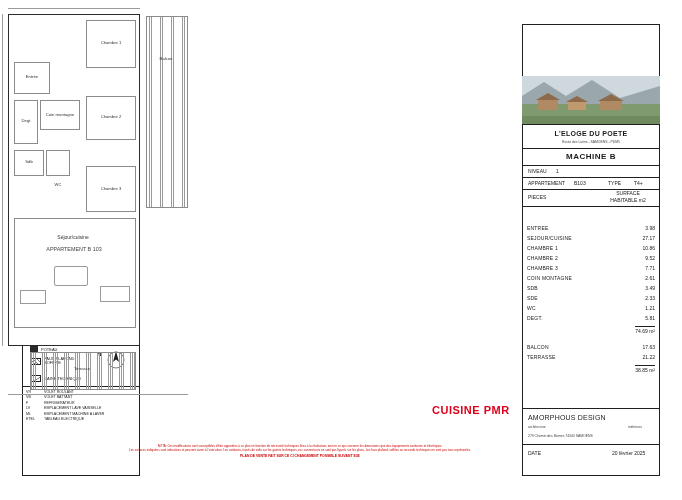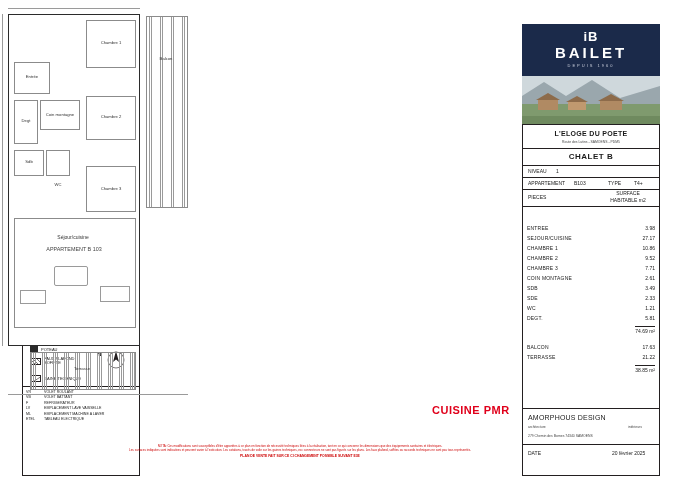--- a/index.html
+++ b/index.html
@@ -207,46 +207,41 @@
 
     <div style="position:absolute;left:2px;top:14px;height:332px;border-left:0.5px solid #9a9a9a;"></div>
     <div style="position:absolute;left:8px;top:8px;width:132px;border-top:0.5px solid #9a9a9a;"></div>
     <div style="position:absolute;left:8px;top:394px;width:180px;border-top:0.5px solid #9a9a9a;"></div>
   </div>
 
   <div id="optpmr">CUISINE PMR</div>
 
   <div id="right" class="box"></div>
 
-  <div id="logo">
-    <span class="mark">iB</span>
-    <span class="name">BAILET</span>
-    <span class="since">DEPUIS 1960</span>
-  </div>
 
   <div id="photo">
     <svg width="138" height="48" viewBox="0 0 138 48" preserveAspectRatio="none">
       <rect x="0" y="0" width="138" height="48" fill="#cfd8dc"></rect>
       <polygon points="0,20 22,6 44,20 70,4 98,22 138,10 138,30 0,30" fill="#9aa7ad"></polygon>
       <rect x="0" y="28" width="138" height="20" fill="#7f9a6e"></rect>
       <rect x="16" y="24" width="20" height="10" fill="#b08a63"></rect>
       <polygon points="14,24 26,17 38,24" fill="#8d6b4a"></polygon>
       <rect x="46" y="26" width="18" height="8" fill="#c0996f"></rect>
       <polygon points="44,26 55,20 66,26" fill="#8d6b4a"></polygon>
       <rect x="78" y="25" width="22" height="9" fill="#b08a63"></rect>
       <polygon points="76,25 89,18 102,25" fill="#8d6b4a"></polygon>
       <rect x="0" y="40" width="138" height="8" fill="#6f8a5f"></rect>
     </svg>
   </div>
 
   <div class="rtxt b" style="left:522px;top:130px;width:138px;text-align:center;font-size:7px;letter-spacing:.3px;">L'ELOGE DU POETE</div>
   <div class="rtxt" style="left:522px;top:140px;width:138px;text-align:center;font-size:3.4px;color:#444;">Route des Lutins - SAMOENS - PDM5</div>
   <div class="rline" style="top:148px;"></div>
 
-  <div class="rtxt b" style="left:522px;top:152px;width:138px;text-align:center;font-size:8px;letter-spacing:.5px;">CHALET B</div>
+  <div class="rtxt b" style="left:522px;top:152px;width:138px;text-align:center;font-size:8px;letter-spacing:.5px;">MACHINE B</div>
   <div class="rline" style="top:165px;"></div>
 
   <div class="rtxt" style="left:528px;top:168px;">NIVEAU</div>
   <div class="rtxt" style="left:556px;top:168px;">1</div>
   <div class="rline" style="top:177px;"></div>
 
   <div class="rtxt" style="left:528px;top:180px;">APPARTEMENT</div>
   <div class="rtxt" style="left:574px;top:180px;">B103</div>
   <div class="rtxt" style="left:608px;top:180px;">TYPE</div>
   <div class="rtxt" style="left:634px;top:180px;">T4+</div>

